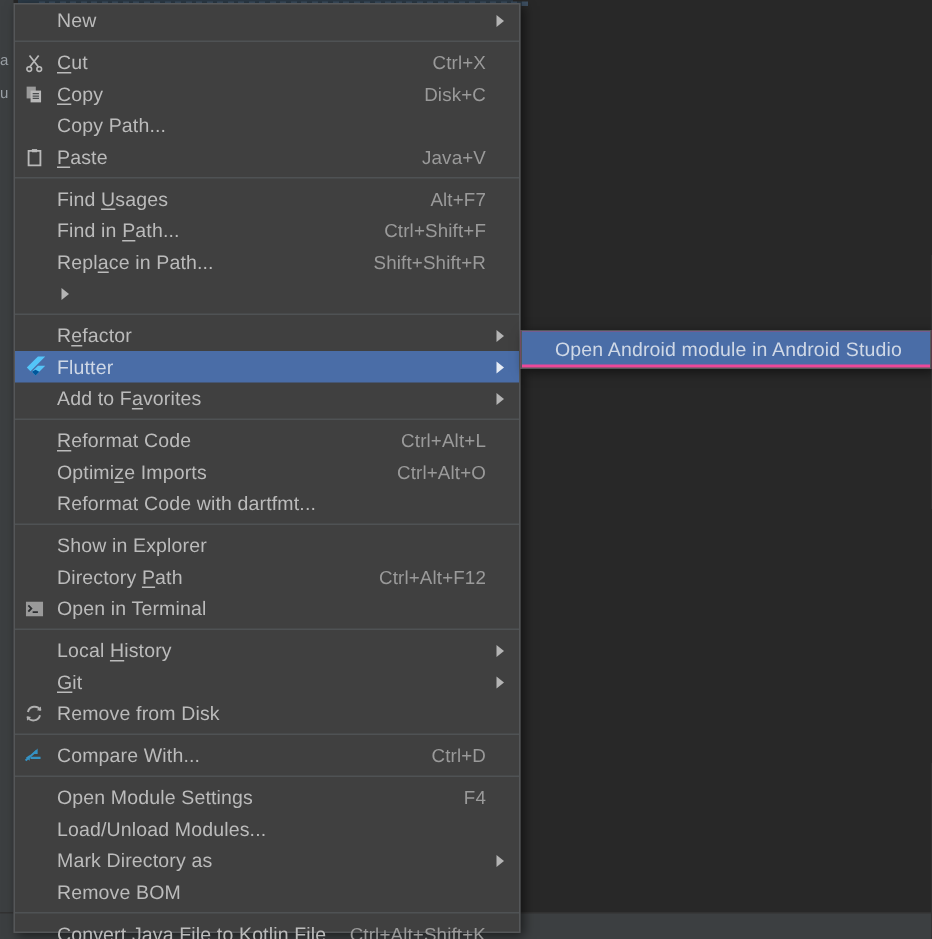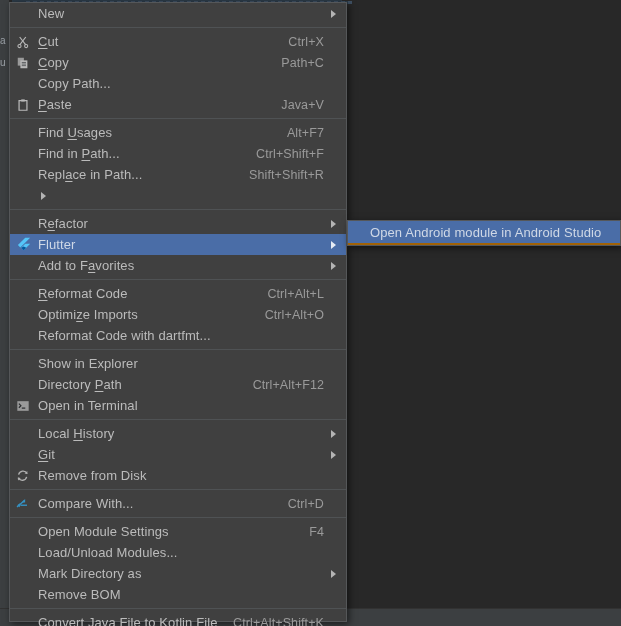--- a/index.html
+++ b/index.html
@@ -89,21 +89,21 @@
     border-left:5px solid #b4b4b4;
     border-top:4px solid transparent;
     border-bottom:4px solid transparent;
   }
   .item.selected .arrow i{border-left-color:#e6ecf5;}
   .spacer{flex:0 0 14px;}
 
   
   .submenu{
     position:absolute;left:347px;top:220px;width:274px;height:26px;
-    background:#a16207;
+    background:#ec4899;
     border:1px solid #555759;
     box-sizing:border-box;
     box-shadow:2px 2px 7px rgba(0,0,0,.55);
   }
   .submenu .item{height:22px;padding-left:4px;}
   .submenu .label{font-size:13px;padding-left:18px;}
 
   svg{display:block;}
 </style>
 </head>
@@ -146,21 +146,21 @@
         </div>
         <div class="item">
           <span class="ic">
             <svg viewBox="0 0 16 16" width="14" height="14">
               <path d="M2 2 h7 v9 h-7 z" fill="#9a9a9a"></path>
               <path d="M5 5 h8 v9 h-8 z" fill="#b9b9b9"></path>
               <path d="M6.6 7.4 h4.8 M6.6 9.2 h4.8 M6.6 11 h4.8" fill="none" stroke="#4a4d4f" stroke-width="0.9"></path>
             </svg>
           </span>
           <span class="label"><u>C</u>opy</span>
-          <span class="short">Path+C</span>
+          <span class="short">Disk+C</span>
           <span class="spacer"></span>
         </div>
         <div class="item">
           <span class="ic"></span>
           <span class="label">Copy Path...</span>
           <span class="spacer"></span>
         </div>
         <div class="item">
           <span class="ic">
             <svg viewBox="0 0 16 16" width="14" height="14">

